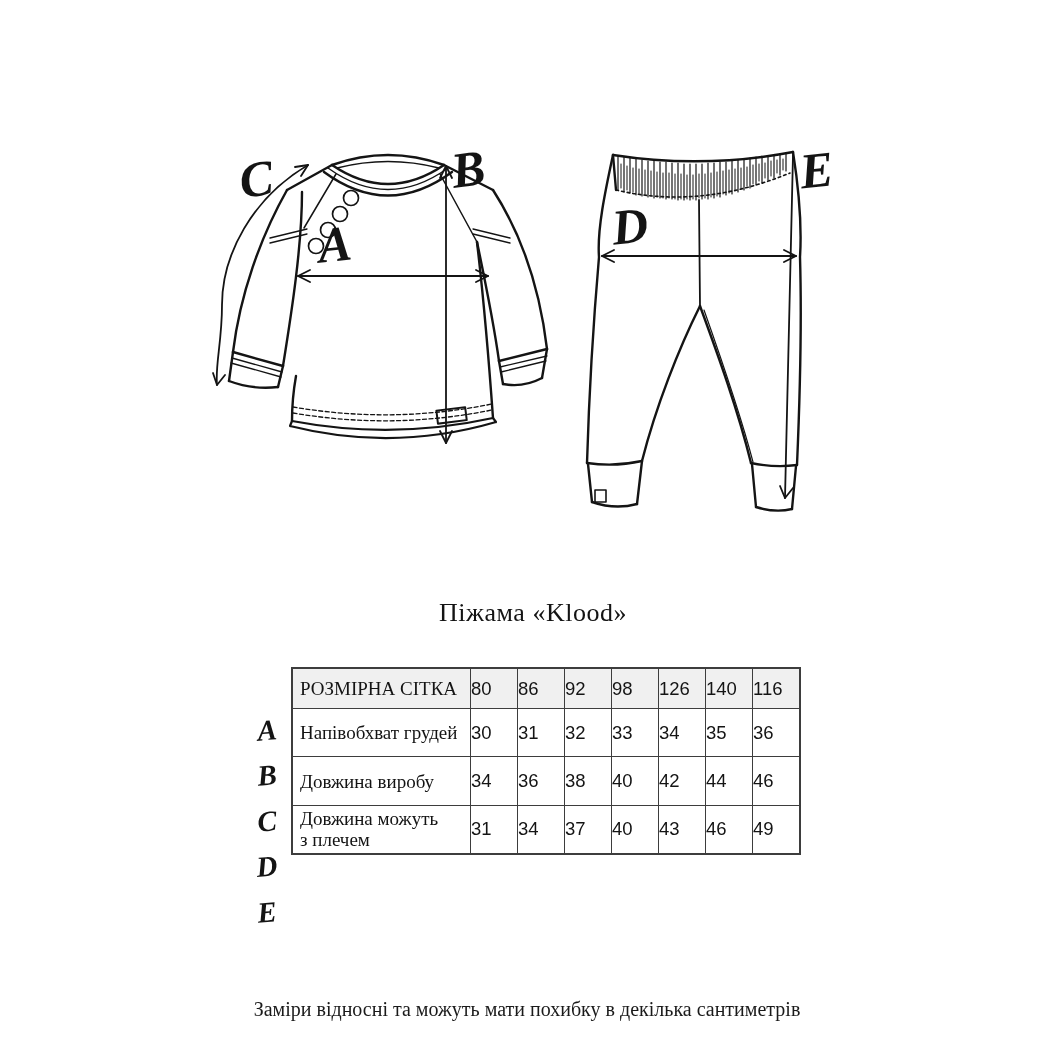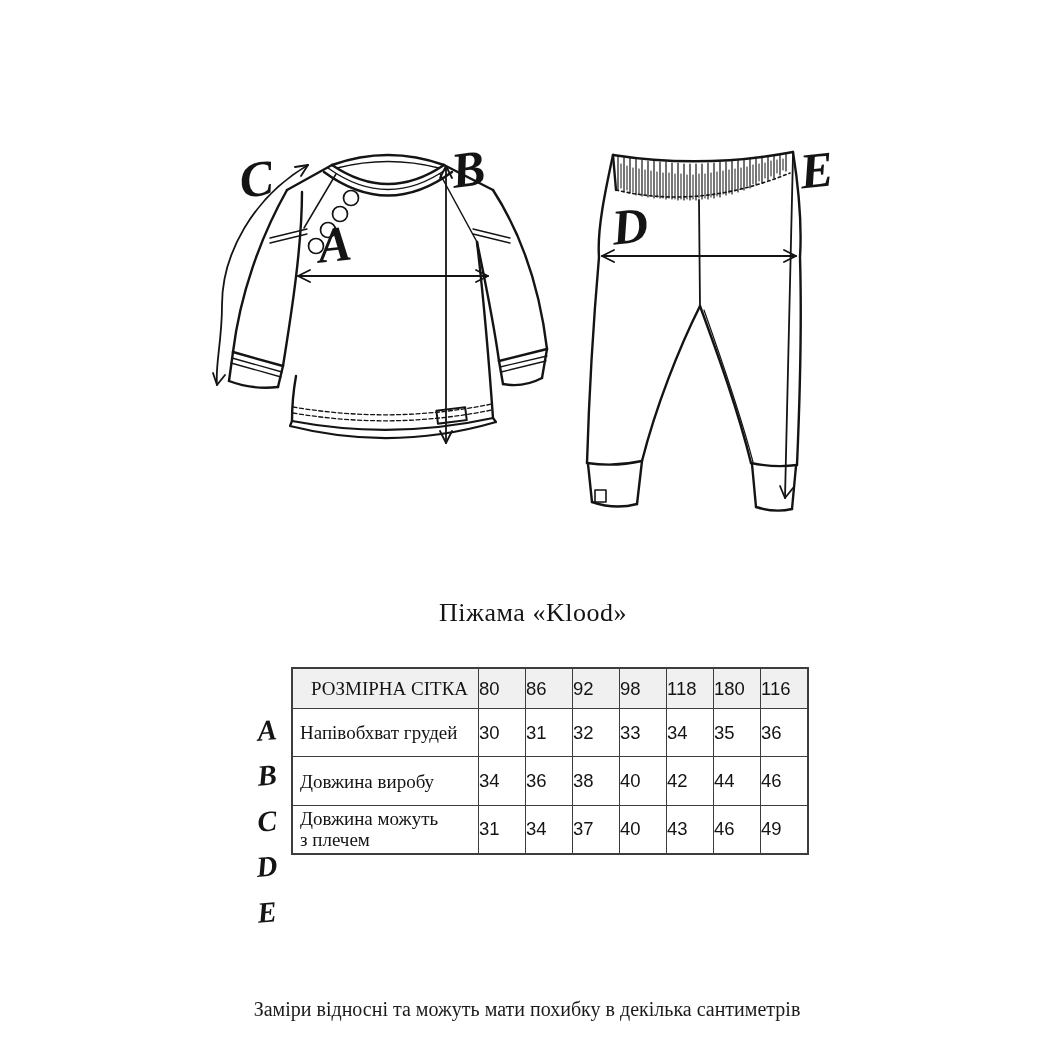--- a/index.html
+++ b/index.html
@@ -38,21 +38,21 @@
     border-collapse:collapse;table-layout:fixed;background:#fff;
     border:2px solid var(--table-border);
   }
   .size-table th,.size-table td{
     border:1px solid var(--table-border);
     vertical-align:middle;padding:0;
   }
   .size-table thead th{height:39px;background:var(--header-bg);font-weight:400;}
   .size-table tbody td{height:45.4px;}
   .size-table .grid-label{
-    width:167px;text-align:left;padding-left:18px;
+    width:167px;text-align:left;padding-left:7px;
     font-family:"Liberation Serif", serif;font-size:19px;white-space:nowrap;
   }
   .size-table .measure-label{
     width:167px;text-align:left;padding:1px 3px 1px 7px;
     font-family:"Liberation Serif", serif;font-size:19px;line-height:21px;
     white-space:pre-line;
     margin-top:25px;
   }
   .size-table .num{
     width:46px;text-align:left;
@@ -200,22 +200,22 @@
   </div>
 
   <table class="size-table">
     <thead>
       <tr>
         <th class="grid-label">РОЗМІРНА СІТКА</th>
         <th class="num">80</th>
         <th class="num">86</th>
         <th class="num">92</th>
         <th class="num">98</th>
-        <th class="num">118</th>
-        <th class="num">180</th>
+        <th class="num">126</th>
+        <th class="num">140</th>
         <th class="num">116</th>
       </tr>
     </thead>
     <tbody>
       <tr>
         <td class="measure-label">Напівобхват грудей</td>
         <td class="num">30</td>
         <td class="num">31</td>
         <td class="num">32</td>
         <td class="num">33</td>

